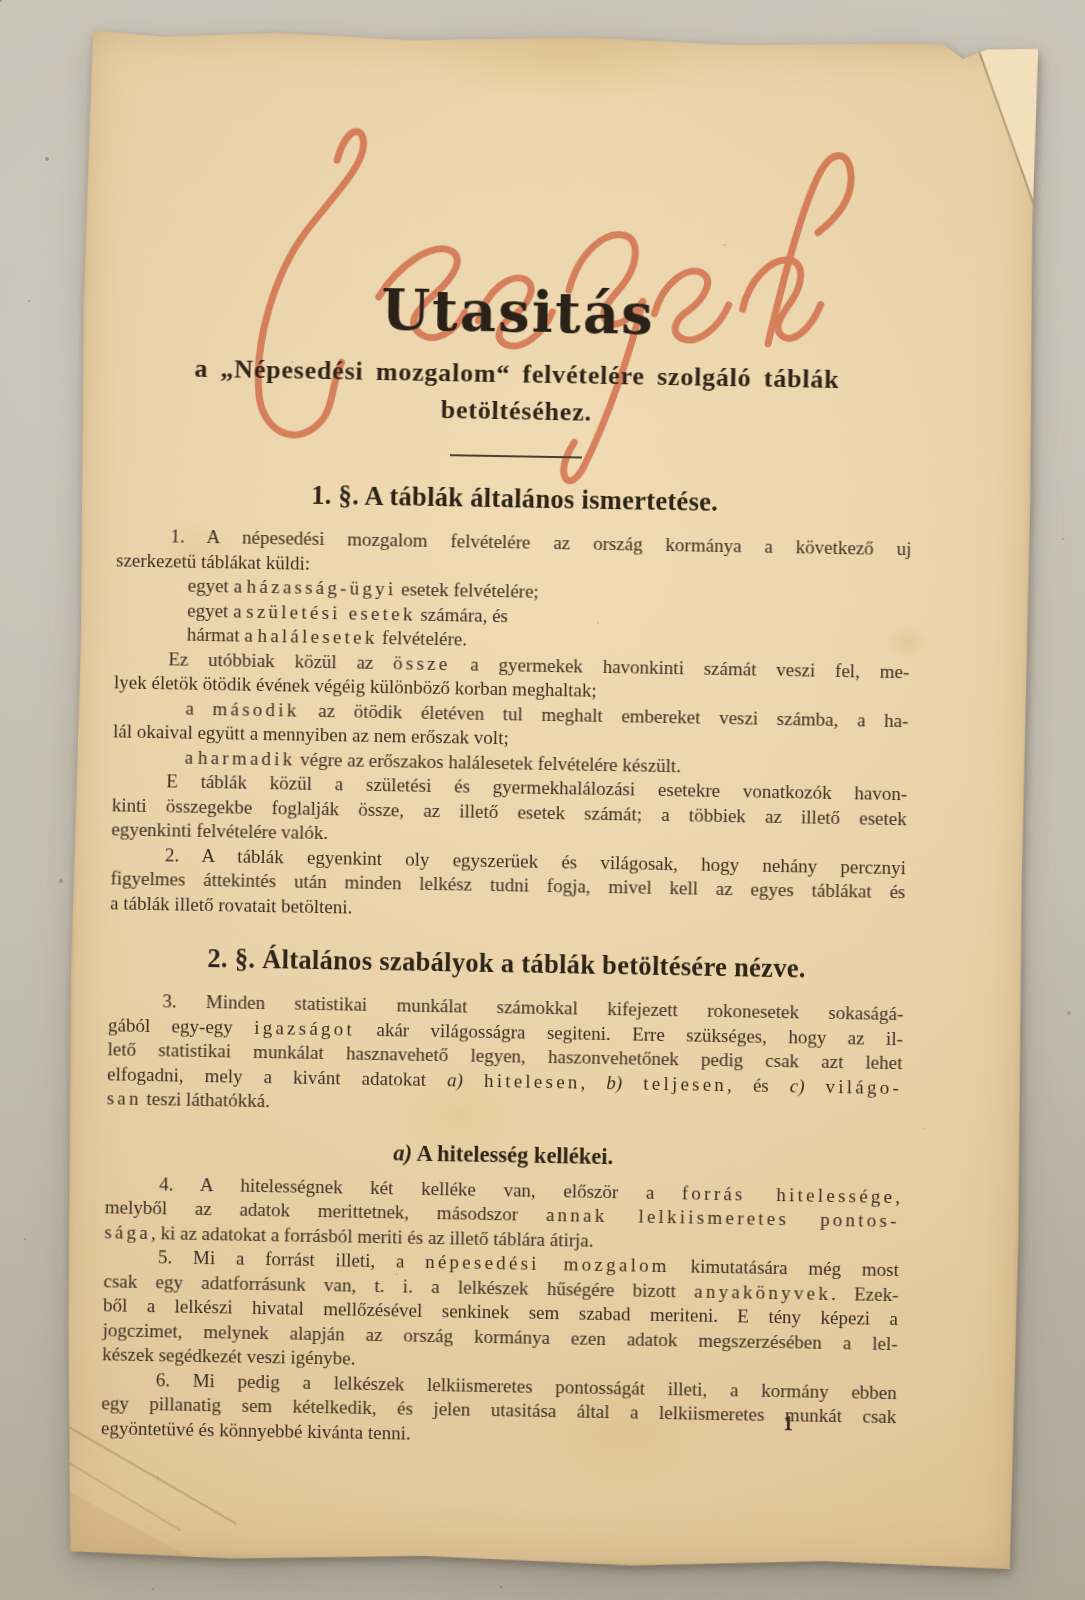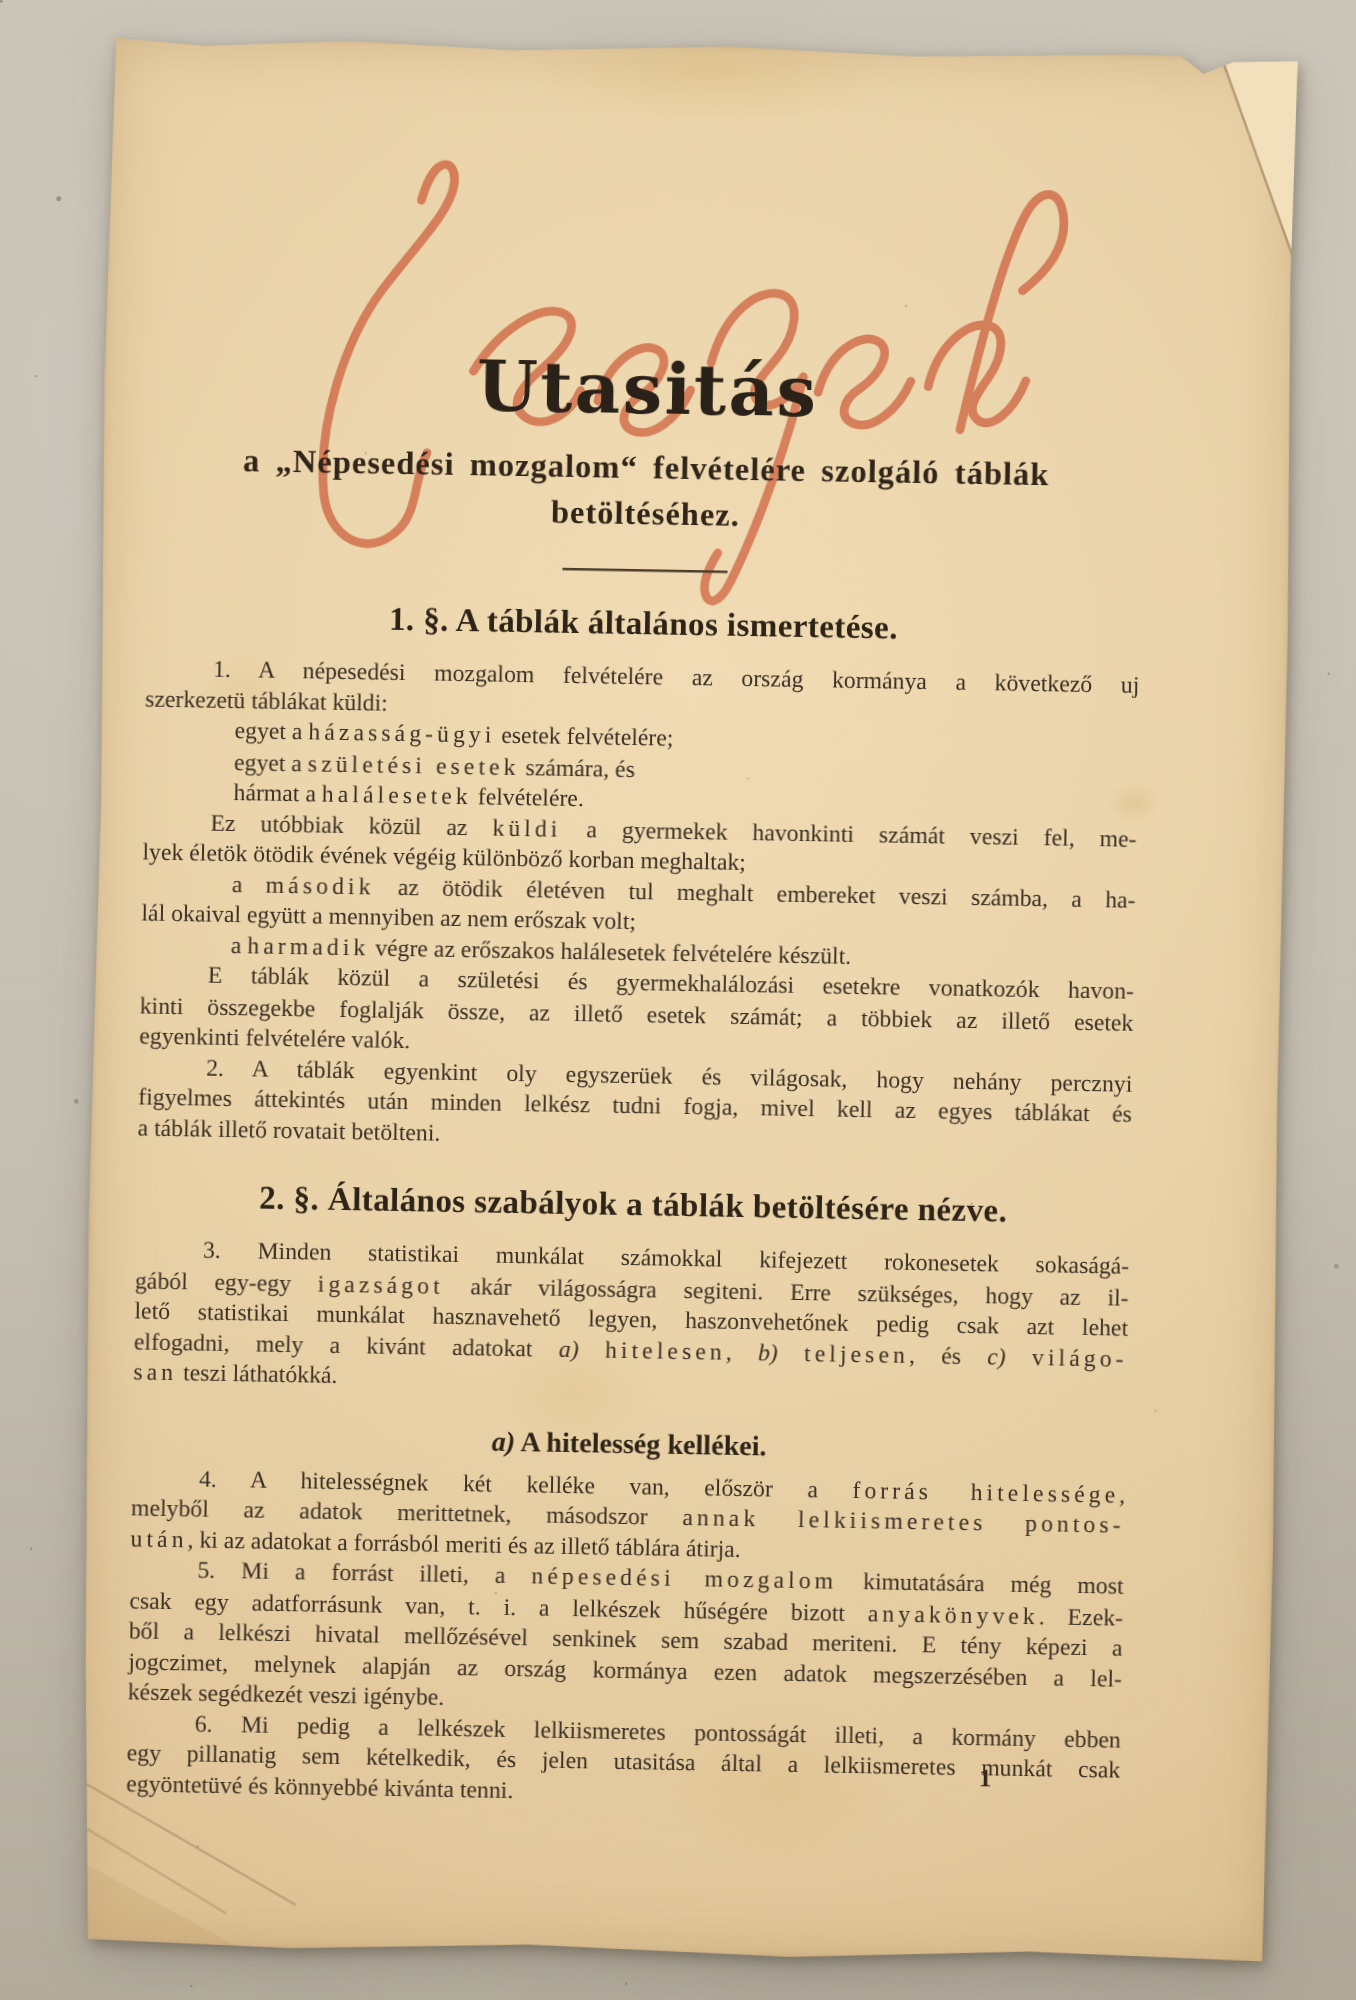--- a/index.html
+++ b/index.html
@@ -134,41 +134,41 @@
           <div>betöltéséhez.</div>
         </div>
         <div class="rule"></div>
         <div class="flow">
             <div class="heading">1. §. A táblák általános ismertetése.</div>
             <div class="line j ind1">1. A népesedési mozgalom felvételére az ország kormánya a következő uj</div>
             <div class="line">szerkezetü táblákat küldi:</div>
             <div class="line ind2">egyet a <span class="sp">házasság-ügyi</span> esetek felvételére;</div>
             <div class="line ind2">egyet a <span class="sp">születési esetek</span> számára, és</div>
             <div class="line ind2">hármat a <span class="sp">halálesetek</span> felvételére.</div>
-            <div class="line j ind1">Ez utóbbiak közül az <span class="sp">küldi</span> a gyermekek havonkinti számát veszi fel, me-</div>
+            <div class="line j ind1">Ez utóbbiak közül az <span class="sp">össze</span> a gyermekek havonkinti számát veszi fel, me-</div>
             <div class="line">lyek életök ötödik évének végéig különböző korban meghaltak;</div>
             <div class="line j ind2">a <span class="sp">második</span> az ötödik életéven tul meghalt embereket veszi számba, a ha-</div>
             <div class="line">lál okaival együtt a mennyiben az nem erőszak volt;</div>
             <div class="line ind2">a <span class="sp">harmadik</span> végre az erőszakos halálesetek felvételére készült.</div>
             <div class="line j ind1">E táblák közül a születési és gyermekhalálozási esetekre vonatkozók havon-</div>
             <div class="line j">kinti összegekbe foglalják össze, az illető esetek számát; a többiek az illető esetek</div>
             <div class="line">egyenkinti felvételére valók.</div>
             <div class="line j ind1">2. A táblák egyenkint oly egyszerüek és világosak, hogy nehány percznyi</div>
             <div class="line j">figyelmes áttekintés után minden lelkész tudni fogja, mivel kell az egyes táblákat és</div>
             <div class="line">a táblák illető rovatait betölteni.</div>
             <div class="heading">2. §. Általános szabályok a táblák betöltésére nézve.</div>
             <div class="line j ind1">3. Minden statistikai munkálat számokkal kifejezett rokonesetek sokaságá-</div>
             <div class="line j">gából egy-egy <span class="sp">igazságot</span> akár világosságra segiteni. Erre szükséges, hogy az il-</div>
             <div class="line j">lető statistikai munkálat hasznavehető legyen, haszonvehetőnek pedig csak azt lehet</div>
             <div class="line j">elfogadni, mely a kivánt adatokat <span class="it">a)</span> <span class="sp">hitelesen</span>, <span class="it">b)</span> <span class="sp">teljesen</span>, és <span class="it">c)</span> <span class="sp">világo-</span></div>
             <div class="line"><span class="sp">san</span> teszi láthatókká.</div>
             <div class="subheading"><span class="it">a)</span> A hitelesség kellékei.</div>
             <div class="line j ind1">4. A hitelességnek két kelléke van, először a <span class="sp">forrás hitelessége</span>,</div>
             <div class="line j">melyből az adatok merittetnek, másodszor <span class="sp">annak lelkiismeretes pontos-</span></div>
-            <div class="line"><span class="sp">után</span>, ki az adatokat a forrásból meriti és az illető táblára átirja.</div>
+            <div class="line"><span class="sp">sága</span>, ki az adatokat a forrásból meriti és az illető táblára átirja.</div>
             <div class="line j ind1">5. Mi a forrást illeti, a <span class="sp">népesedési mozgalom</span> kimutatására még most</div>
             <div class="line j">csak egy adatforrásunk van, t. i. a lelkészek hűségére bizott <span class="sp">anyakönyvek</span>. Ezek-</div>
             <div class="line j">ből a lelkészi hivatal mellőzésével senkinek sem szabad meriteni. E tény képezi a</div>
             <div class="line j">jogczimet, melynek alapján az ország kormánya ezen adatok megszerzésében a lel-</div>
             <div class="line">készek segédkezét veszi igénybe.</div>
             <div class="line j ind1">6. Mi pedig a lelkészek lelkiismeretes pontosságát illeti, a kormány ebben</div>
             <div class="line j">egy pillanatig sem kételkedik, és jelen utasitása által a lelkiismeretes munkát csak</div>
             <div class="line">egyöntetüvé és könnyebbé kivánta tenni.</div>
           </div>
       </div>

